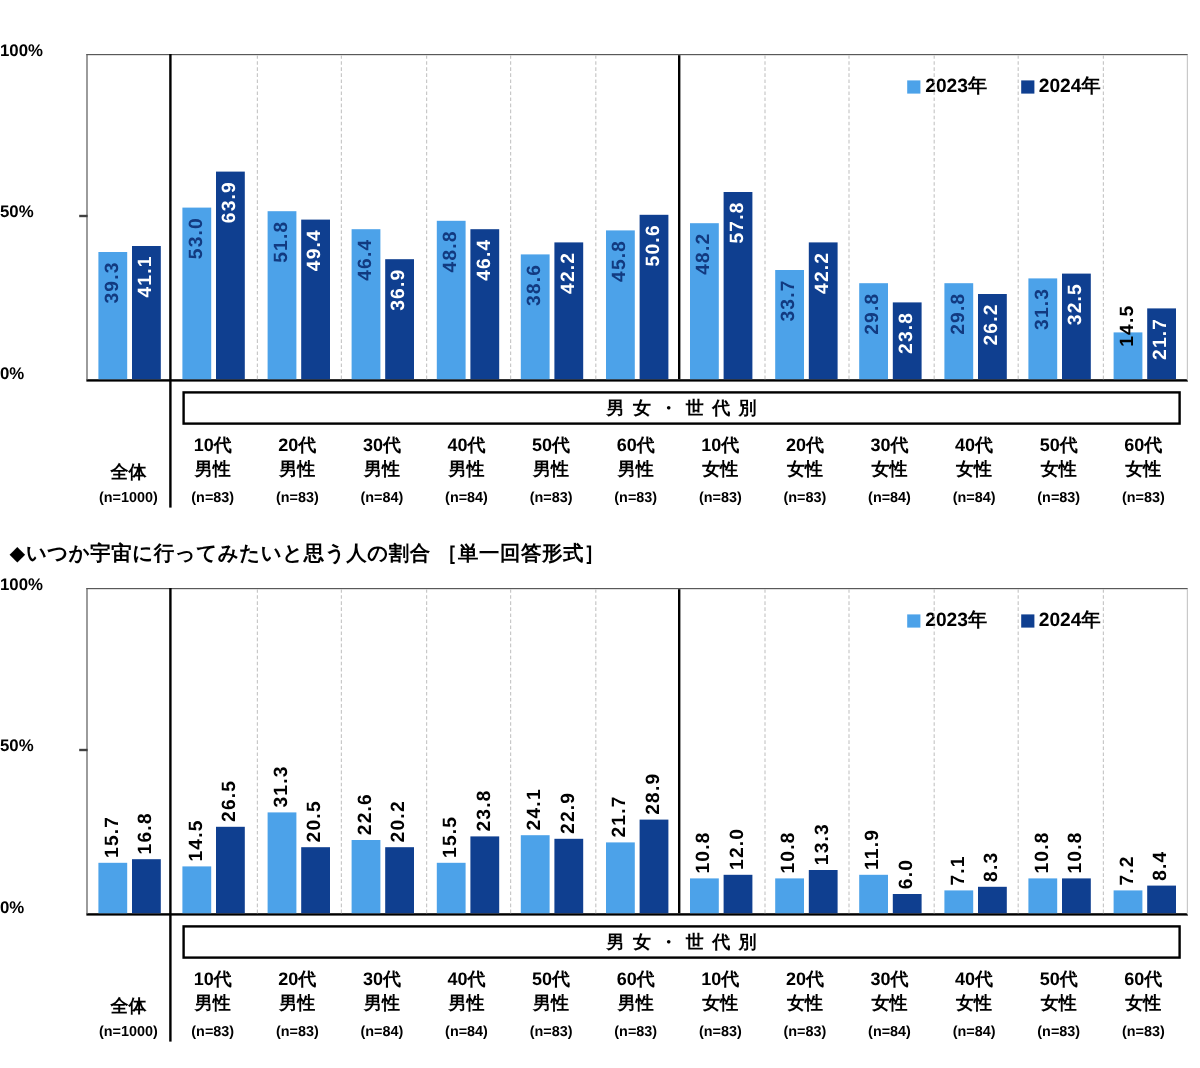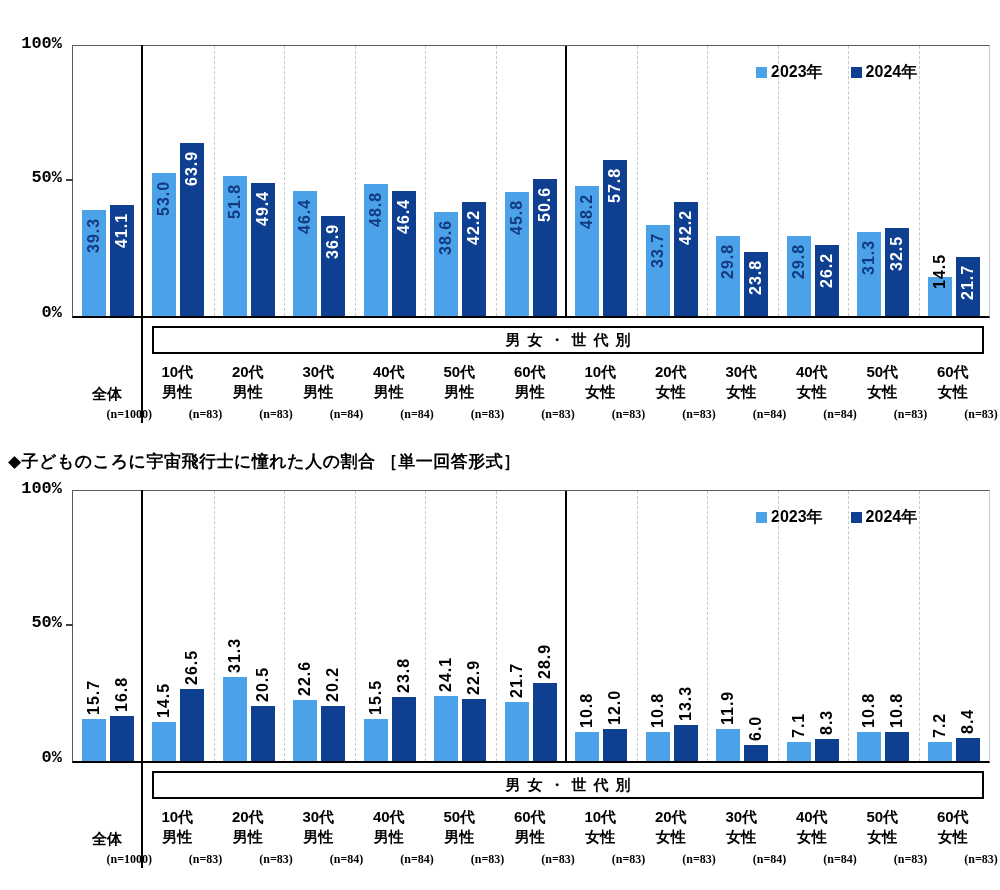--- a/index.html
+++ b/index.html
@@ -9,22 +9,22 @@
     -webkit-font-smoothing:antialiased;
   }
   .chart{position:absolute;left:0;width:1000px;height:445px;}
   #chart0{top:0;}
   #chart1{top:445px;}
   .title{
     position:absolute;left:8px;top:5px;
     font-size:17px;font-weight:bold;color:#000;white-space:nowrap;letter-spacing:.5px;
   }
   .ylab{
-    position:absolute;left:0;width:62px;text-align:right;
-    font-size:17px;font-weight:bold;color:#000;font-family:Liberation Mono, monospace;
+    position:absolute;left:0;width:62px;
+    font-size:14px;font-weight:bold;color:#000;
   }
   .y100{top:34px;}
   .y50{top:168px;}
   .y0{top:303px;}
   .plot{
     position:absolute;left:72px;top:45px;width:916px;height:270px;
     border-top:1px solid #595959;border-left:1px solid #595959;
     border-right:1px solid #c9c9c9;border-bottom:2px solid #000;
     box-sizing:content-box;
   }
@@ -47,22 +47,22 @@
     position:absolute;left:152px;top:326px;width:832px;height:28px;
     border:2px solid #000;box-sizing:border-box;
     display:flex;align-items:center;justify-content:center;
     font-size:15px;font-weight:bold;letter-spacing:7px;padding-left:7px;color:#000;
   }
   .cat-label{
     position:absolute;width:90px;text-align:center;white-space:pre-line;
     font-size:15px;font-weight:bold;line-height:20px;color:#000;
   }
   .n-label{
-    position:absolute;width:90px;text-align:right;
-    font-size:12px;font-weight:600;color:#000;letter-spacing:0;font-family:Liberation Serif, serif;
+    position:absolute;width:90px;text-align:center;
+    font-size:12px;font-weight:600;color:#000;letter-spacing:0;
   }
 </style>
 </head>
 <body>
 
 <div class="chart" id="chart0">
   <div class="ylab y100">100%</div>
   <div class="ylab y50">50%</div>
   <div class="ylab y0">0%</div>
   <div class="plot">
@@ -179,21 +179,21 @@
     <div class="n-label" style="left: 766.75px; top: 407px;">(n=84)</div>
     <div class="cat-label" style="left: 837.25px; top: 362px;">50代
 女性</div>
     <div class="n-label" style="left: 837.25px; top: 407px;">(n=83)</div>
     <div class="cat-label" style="left: 907.75px; top: 362px;">60代
 女性</div>
     <div class="n-label" style="left: 907.75px; top: 407px;">(n=83)</div>
   </div>
 
 <div class="chart" id="chart1">
-  <div class="title">◆子どものころに宇宙飛行士に憧れた人の割合 ［単一回答形式］</div>
+  <div class="title">◆いつか宇宙に行ってみたいと思う人の割合 ［単一回答形式］</div>
   <div class="ylab y100">100%</div>
   <div class="ylab y50">50%</div>
   <div class="ylab y0">0%</div>
   <div class="plot">
     <div class="ytick"></div>
     <div class="legend">
       <div class="legend-item">
         <span class="swatch" style="background: rgb(76, 162, 233);"></span>
         <span>2023年</span>
       </div>

